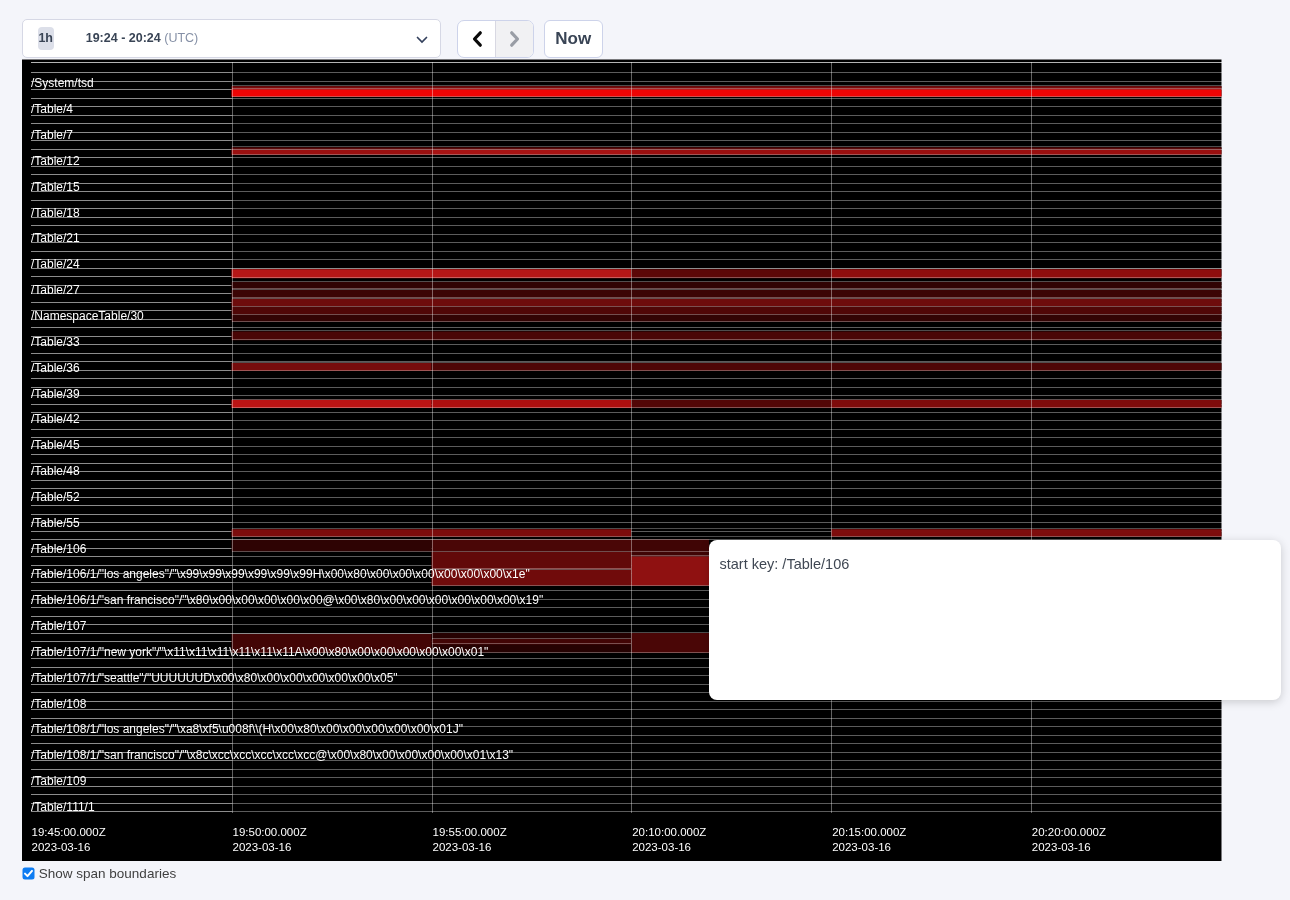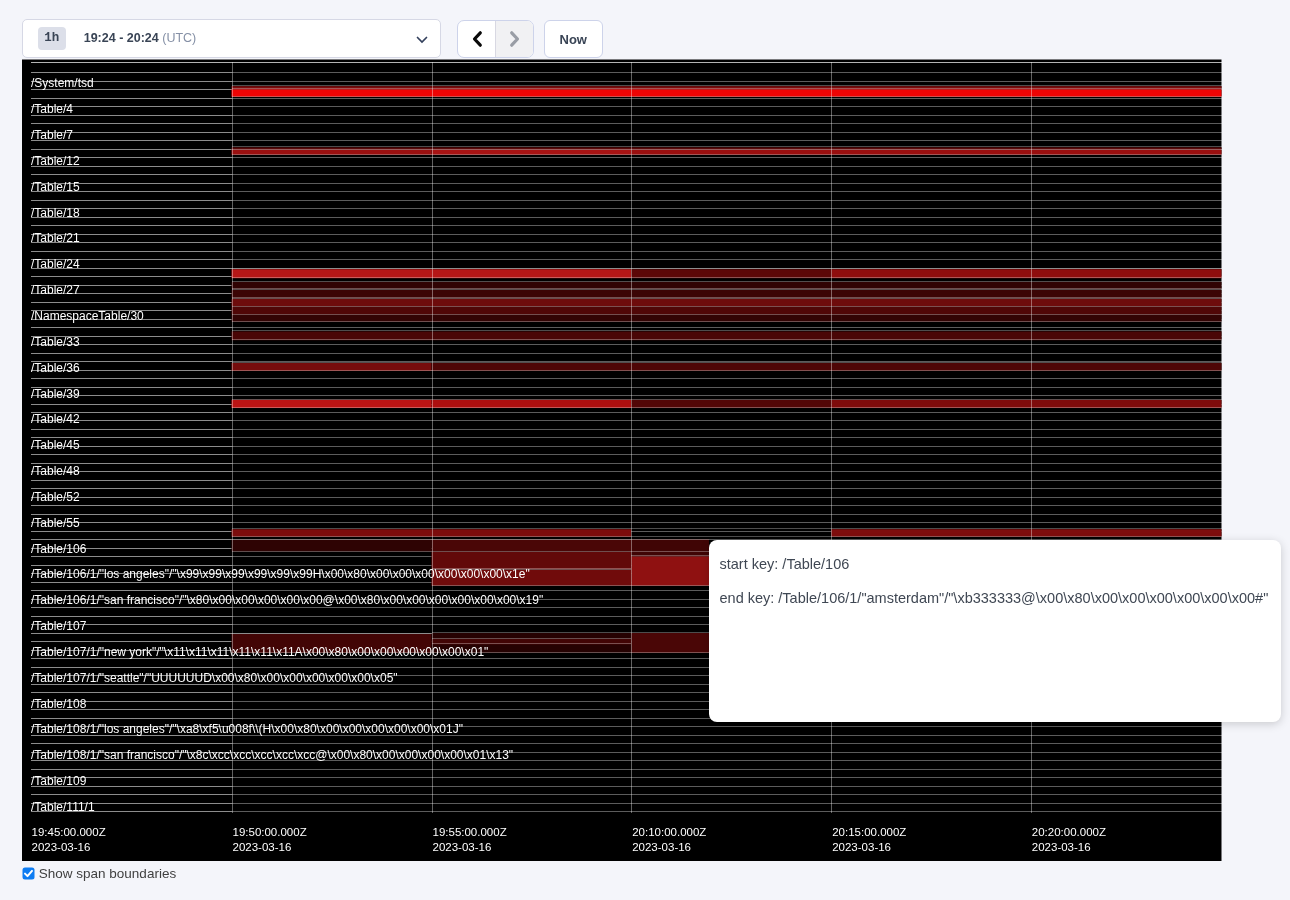--- a/index.html
+++ b/index.html
@@ -8,41 +8,41 @@
     width:1290px; height:900px; background:#f4f5fa; overflow:hidden;
     font-family:"Liberation Sans", sans-serif; position:relative;
   }
   .selbox {
     position:absolute; left:21.7px; top:19.3px; width:419px; height:38.3px;
     background:#ffffff; border:1px solid #d6d8e5; border-radius:5px;
     box-sizing:border-box; display:flex; align-items:center;
   }
   .badge {
     margin-left:15px; background:#dcdfe9; border-radius:4px;
-    width:28px; height:23.4px; display:flex; align-items:center; justify-content:center;
-    font-size:12.5px; font-weight:700; color:#394455;font-family:Liberation Mono, monospace;
-  }
-  .range { margin-left:18px; font-size:12.5px; font-weight:700; color:#394455; }
+    width:16px; height:23.4px; display:flex; align-items:center; justify-content:center;
+    font-size:12.5px; font-weight:700; color:#394455;
+  }
+  .range { margin-left:32px; font-size:12.5px; font-weight:700; color:#394455; }
   .range .utc { font-weight:400; color:#8590a6; }
   .chev { position:absolute; right:11.5px; top:15.5px; }
   .btngroup {
     position:absolute; left:456.9px; top:20.3px; width:77.5px; height:37.5px;
     border:1px solid #cdd3ea; border-radius:7px; box-sizing:border-box;
     display:flex; overflow:hidden; background:#fff;
   }
   .btngroup .half { width:50%; height:100%; display:flex; align-items:center; justify-content:center; }
   .btngroup .right { background:#f1f1f3; border-left:1px solid #d8d8e2; }
   .nowbtn {
     position:absolute; left:543.6px; top:20.3px; width:59.3px; height:37.5px;
     border:1px solid #cdd3ea; border-radius:6px; box-sizing:border-box; background:#fff;
     display:flex; align-items:center; justify-content:center;
-    font-size:13px; font-weight:700; color:#394455;
+    font-size:17px; font-weight:700; color:#394455;
   }
   .tooltip {
-    position:absolute; left:709px; top:539.6px; width:571.5px; height:182px;
+    position:absolute; left:709px; top:539.6px; width:571.5px; height:160px;
     background:#ffffff; border-radius:8px; box-shadow:0 2px 10px rgba(0,0,0,0.18);
     box-sizing:border-box; padding:8.5px 0 0 10.5px;
     font-size:14.5px; color:#3f4753; line-height:33.8px; white-space:nowrap;
   }
   .checkrow {
     position:absolute; left:21.8px; top:866px; display:flex; align-items:center;
     font-size:13.5px; color:#3f3f3f;
   }
   .cbox { width:13px; height:13px; margin-right:4px; }
 </style>
@@ -367,21 +367,20 @@
     </div>
   <div class="half right">
       <svg width="14" height="18" viewBox="0 0 14 18">
         <path d="M3.7 2.8 L9.5 9 L3.7 15.2" stroke="#999da5" stroke-width="3.2" fill="none" stroke-linecap="round" stroke-linejoin="round"></path>
       </svg>
     </div>
 </div>
 <div class="nowbtn">Now</div>
 <div class="tooltip">
   <div>start key: /Table/106</div>
-  <div>end key: /Table/106/1/"amsterdam"/"\xb333333@\x00\x80\x00\x00\x00\x00\x00\x00#"</div>
 </div>
 <div class="checkrow">
   <svg class="cbox" viewBox="0 0 13 13">
       <rect x="0.5" y="0.5" width="12" height="12" rx="2.5" fill="#0d7cf2"></rect>
       <path d="M3 6.6 L5.5 9.1 L10 3.9" stroke="#ffffff" stroke-width="2" fill="none" stroke-linecap="round" stroke-linejoin="round"></path>
     </svg>
   <span>Show span boundaries</span>
 </div>
 
 </body></html>

